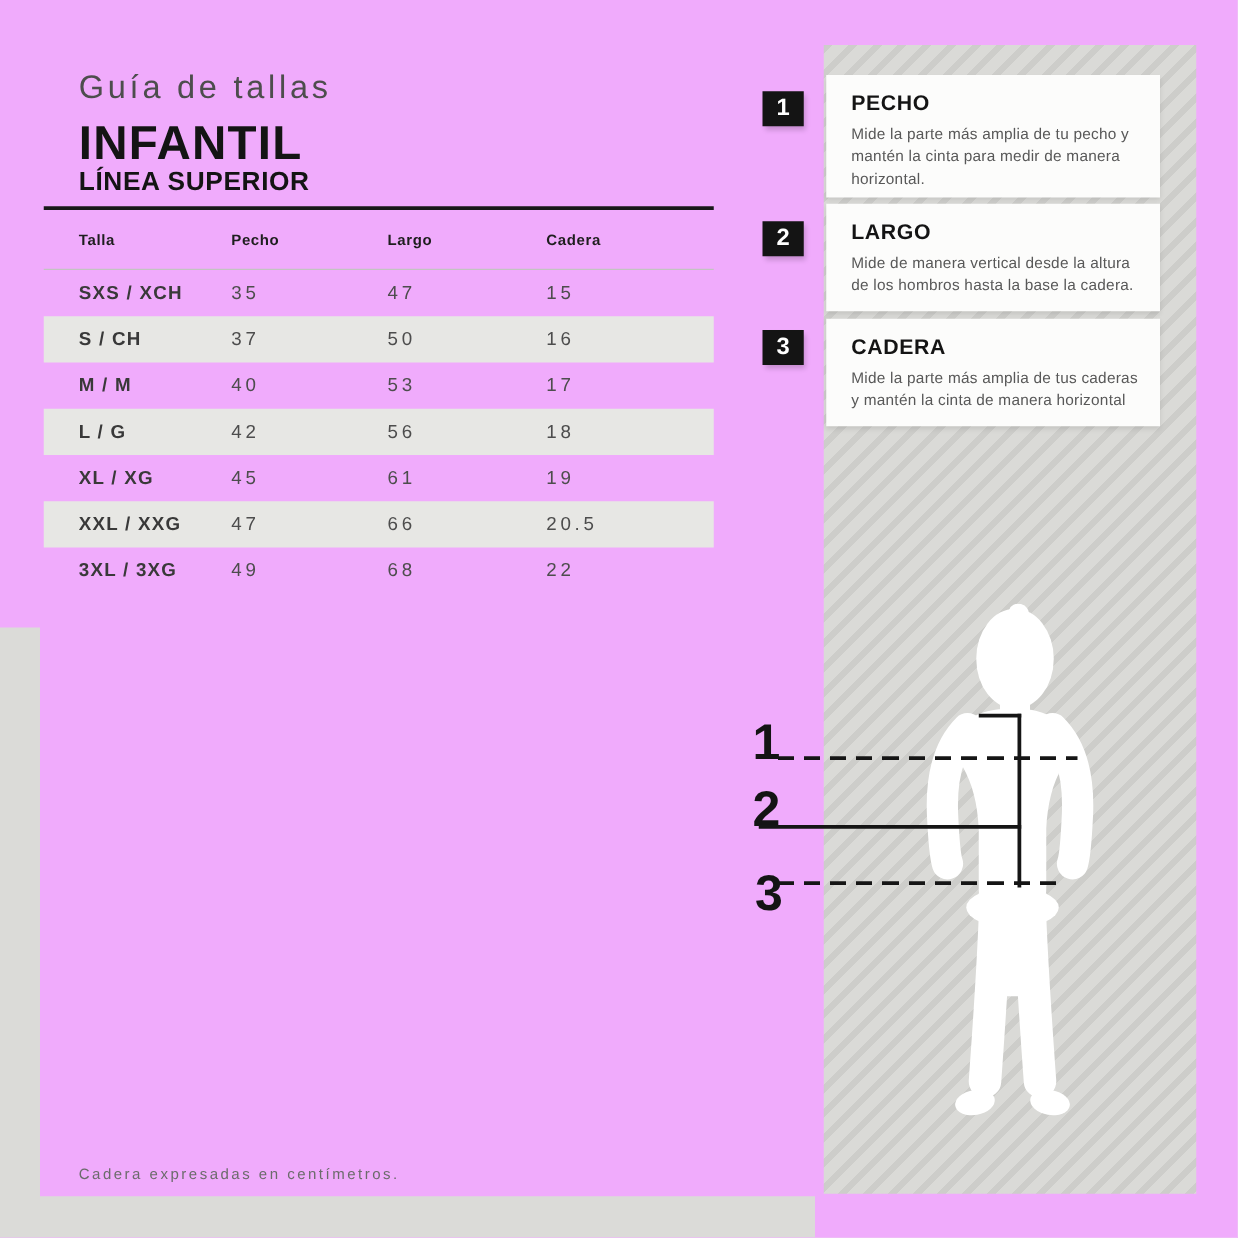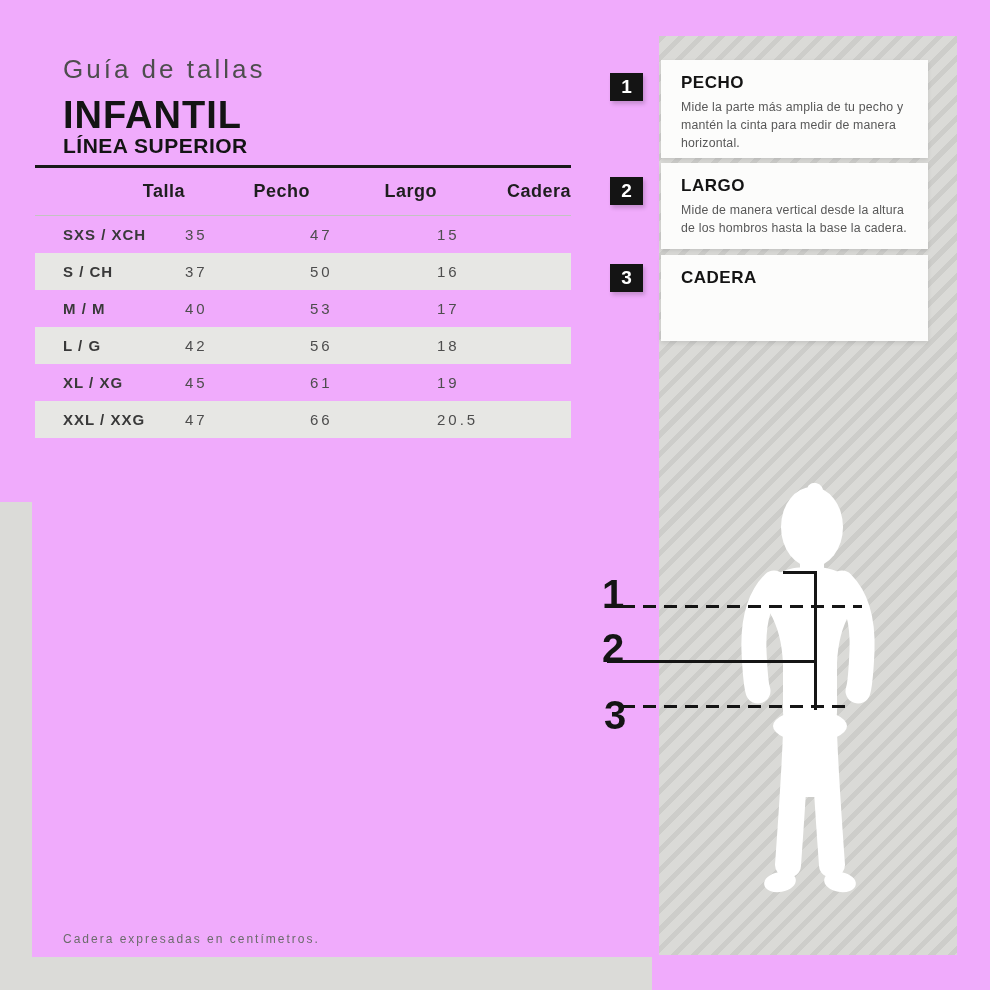--- a/index.html
+++ b/index.html
@@ -13,21 +13,21 @@
   
   .header{position:absolute;left:63px;top:54px;}
   .eyebrow{font-size:26px;color:#4d4d4d;letter-spacing:3px;}
   .title{font-size:38px;font-weight:800;color:#141414;letter-spacing:1px;margin-top:11px;line-height:1.0;}
   .subtitle{font-size:21px;font-weight:800;color:#141414;letter-spacing:.5px;margin-top:0;}
 
   
   .size-table{position:absolute;left:35px;top:165px;width:536px;}
   .thick-rule{height:3px;background:#191919;}
   .trow{display:grid;grid-template-columns:150px 125px 127px 1fr;align-items:center;}
-  .thead{height:47px;font-weight:700;font-size:18px;color:#1e1e1e;letter-spacing:.5px;text-align:right;}
+  .thead{height:47px;font-weight:700;font-size:12px;color:#1e1e1e;letter-spacing:.5px;}
   .thin-rule{height:1px;background:#c3c3c1;}
   .tbody .trow{height:37px;font-size:15px;}
   .tbody .trow:nth-child(2n){background:#e7e7e4;}
   .cell-label{padding-left:28px;font-weight:700;color:#393939;letter-spacing:1px;}
   .thead .cell-label{color:#1e1e1e;letter-spacing:.5px;}
   .cell-num{color:#4d4d4d;letter-spacing:3px;}
   .thead .cell-num{color:#1e1e1e;font-weight:700;letter-spacing:.5px;}
 
   .footnote{position:absolute;left:63px;top:932px;font-size:12px;color:#6b6b6b;letter-spacing:2px;}
 
@@ -118,37 +118,44 @@
         <div class="cell-num">45</div>
         <div class="cell-num">61</div>
         <div class="cell-num">19</div>
       </div>
       <div class="trow">
         <div class="cell-label">XXL / XXG</div>
         <div class="cell-num">47</div>
         <div class="cell-num">66</div>
         <div class="cell-num">20.5</div>
       </div>
+      <div class="trow">
+        <div class="cell-label">3XL / 3XG</div>
+        <div class="cell-num">49</div>
+        <div class="cell-num">68</div>
+        <div class="cell-num">22</div>
+      </div>
     </div>
   </div>
 
   <div class="footnote">Cadera expresadas en centímetros.</div>
 
   <div class="panel"></div>
 
   <div class="card card1">
     <div class="card-title">PECHO</div>
     <div class="card-desc">Mide la parte más amplia de tu pecho y mantén la cinta para medir de manera horizontal.</div>
   </div>
   <div class="card card2">
     <div class="card-title">LARGO</div>
     <div class="card-desc">Mide de manera vertical desde la altura de los hombros hasta la base la cadera.</div>
   </div>
   <div class="card card3">
     <div class="card-title">CADERA</div>
+    <div class="card-desc">Mide la parte más amplia de tus caderas y mantén la cinta de manera horizontal</div>
   </div>
 
   <div class="tile tile1">1</div>
   <div class="tile tile2">2</div>
   <div class="tile tile3">3</div>
 
   <svg class="figure" viewBox="0 0 140 414" width="140" height="414" aria-hidden="true">
     <g fill="#ffffff">
       <ellipse cx="77" cy="7" rx="8" ry="7" transform="rotate(15 77 7)"></ellipse>
       <ellipse cx="74" cy="44" rx="31" ry="40"></ellipse>

